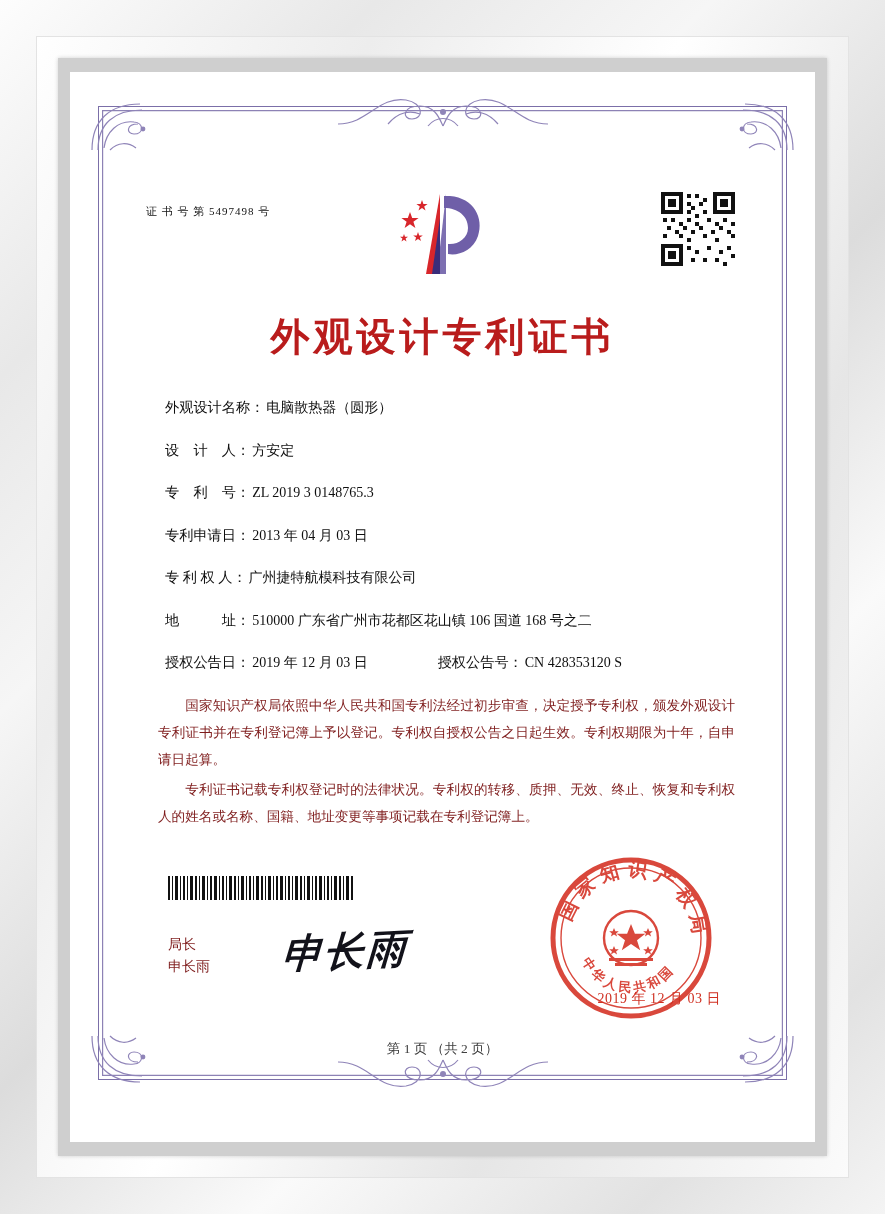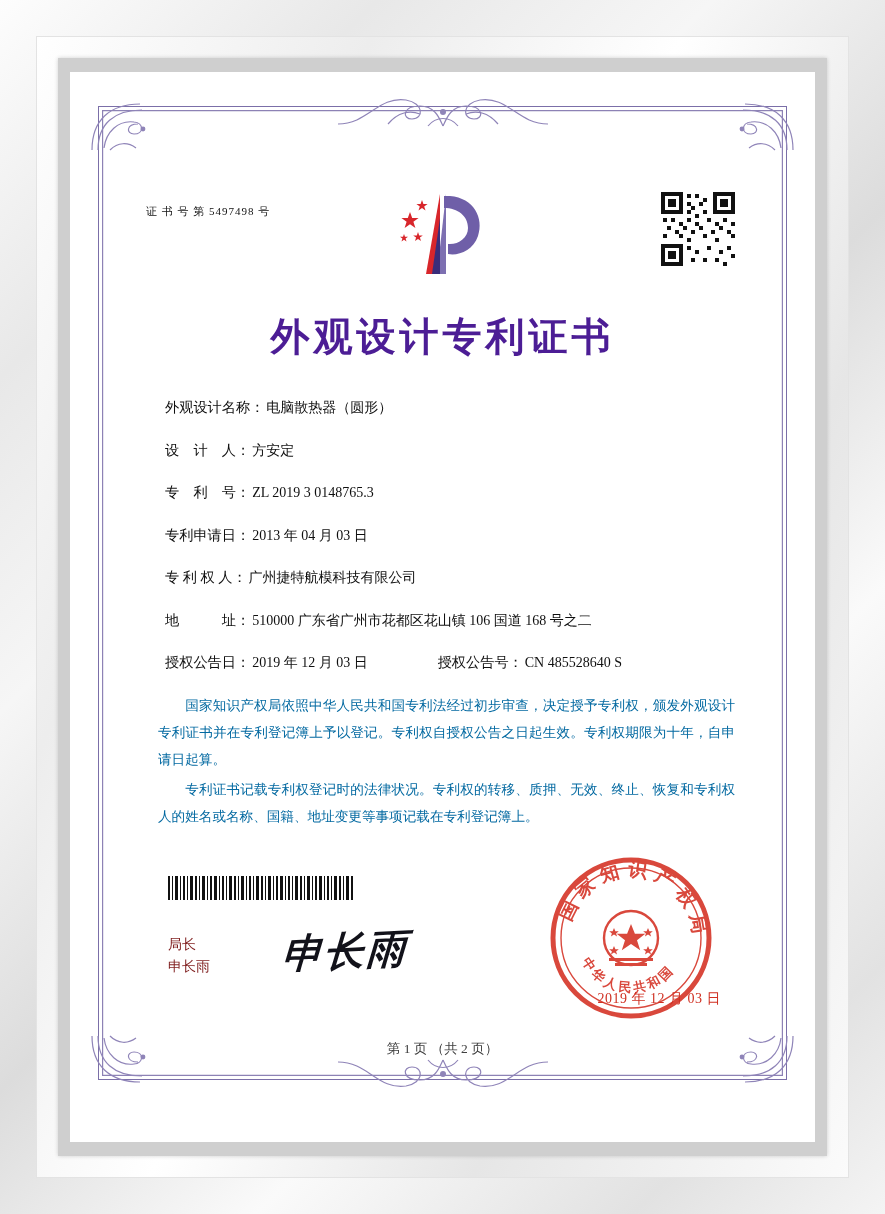--- a/index.html
+++ b/index.html
@@ -110,21 +110,21 @@
   
   .title {
     position: absolute;
     left: 0; right: 0;
     top: 238px;
     text-align: center;
     font-family: Liberation Mono, monospace;
     font-size: 39px;
     font-weight: 700;
     letter-spacing: 4px;
-    color: #4c1d95;
+    color: #b91c1c;
   }
 
   
   .fields {
     position: absolute;
     left: 88px;
     right: 78px;
     top: 326px;
   }
   .field-row {
@@ -150,21 +150,21 @@
 
   
   .paragraphs {
     position: absolute;
     left: 88px;
     right: 80px;
     top: 620px;
     font-size: 13.6px;
     line-height: 2.0;
     text-align: justify;
-    color: #0369a1;
+    color: #7f1d1d;
   }
   .paragraphs p {
     margin: 0 0 2px 0;
     text-indent: 2em;
   }
 
   
   .barcode {
     position: absolute;
     left: 98px;
@@ -403,21 +403,21 @@
         <span class="field-value">广州捷特航模科技有限公司</span>
       </div>
       <div class="field-row">
         <span class="field-label">地　　　址：</span>
         <span class="field-value">510000 广东省广州市花都区花山镇 106 国道 168 号之二</span>
       </div>
       <div class="field-row two-col">
         <span class="field-label">授权公告日：</span>
         <span class="field-value">2019 年 12 月 03 日</span>
         <span class="field-second">授权公告号：</span>
-        <span class="field-value">CN 485528640 S</span>
+        <span class="field-value">CN 428353120 S</span>
       </div>
     </div>
 
     <div class="paragraphs">
       <p>国家知识产权局依照中华人民共和国专利法经过初步审查，决定授予专利权，颁发外观设计专利证书并在专利登记簿上予以登记。专利权自授权公告之日起生效。专利权期限为十年，自申请日起算。</p>
       <p>专利证书记载专利权登记时的法律状况。专利权的转移、质押、无效、终止、恢复和专利权人的姓名或名称、国籍、地址变更等事项记载在专利登记簿上。</p>
     </div>
 
     <svg class="barcode" viewBox="0 0 188 24" preserveAspectRatio="none">
       <g fill="#111">

